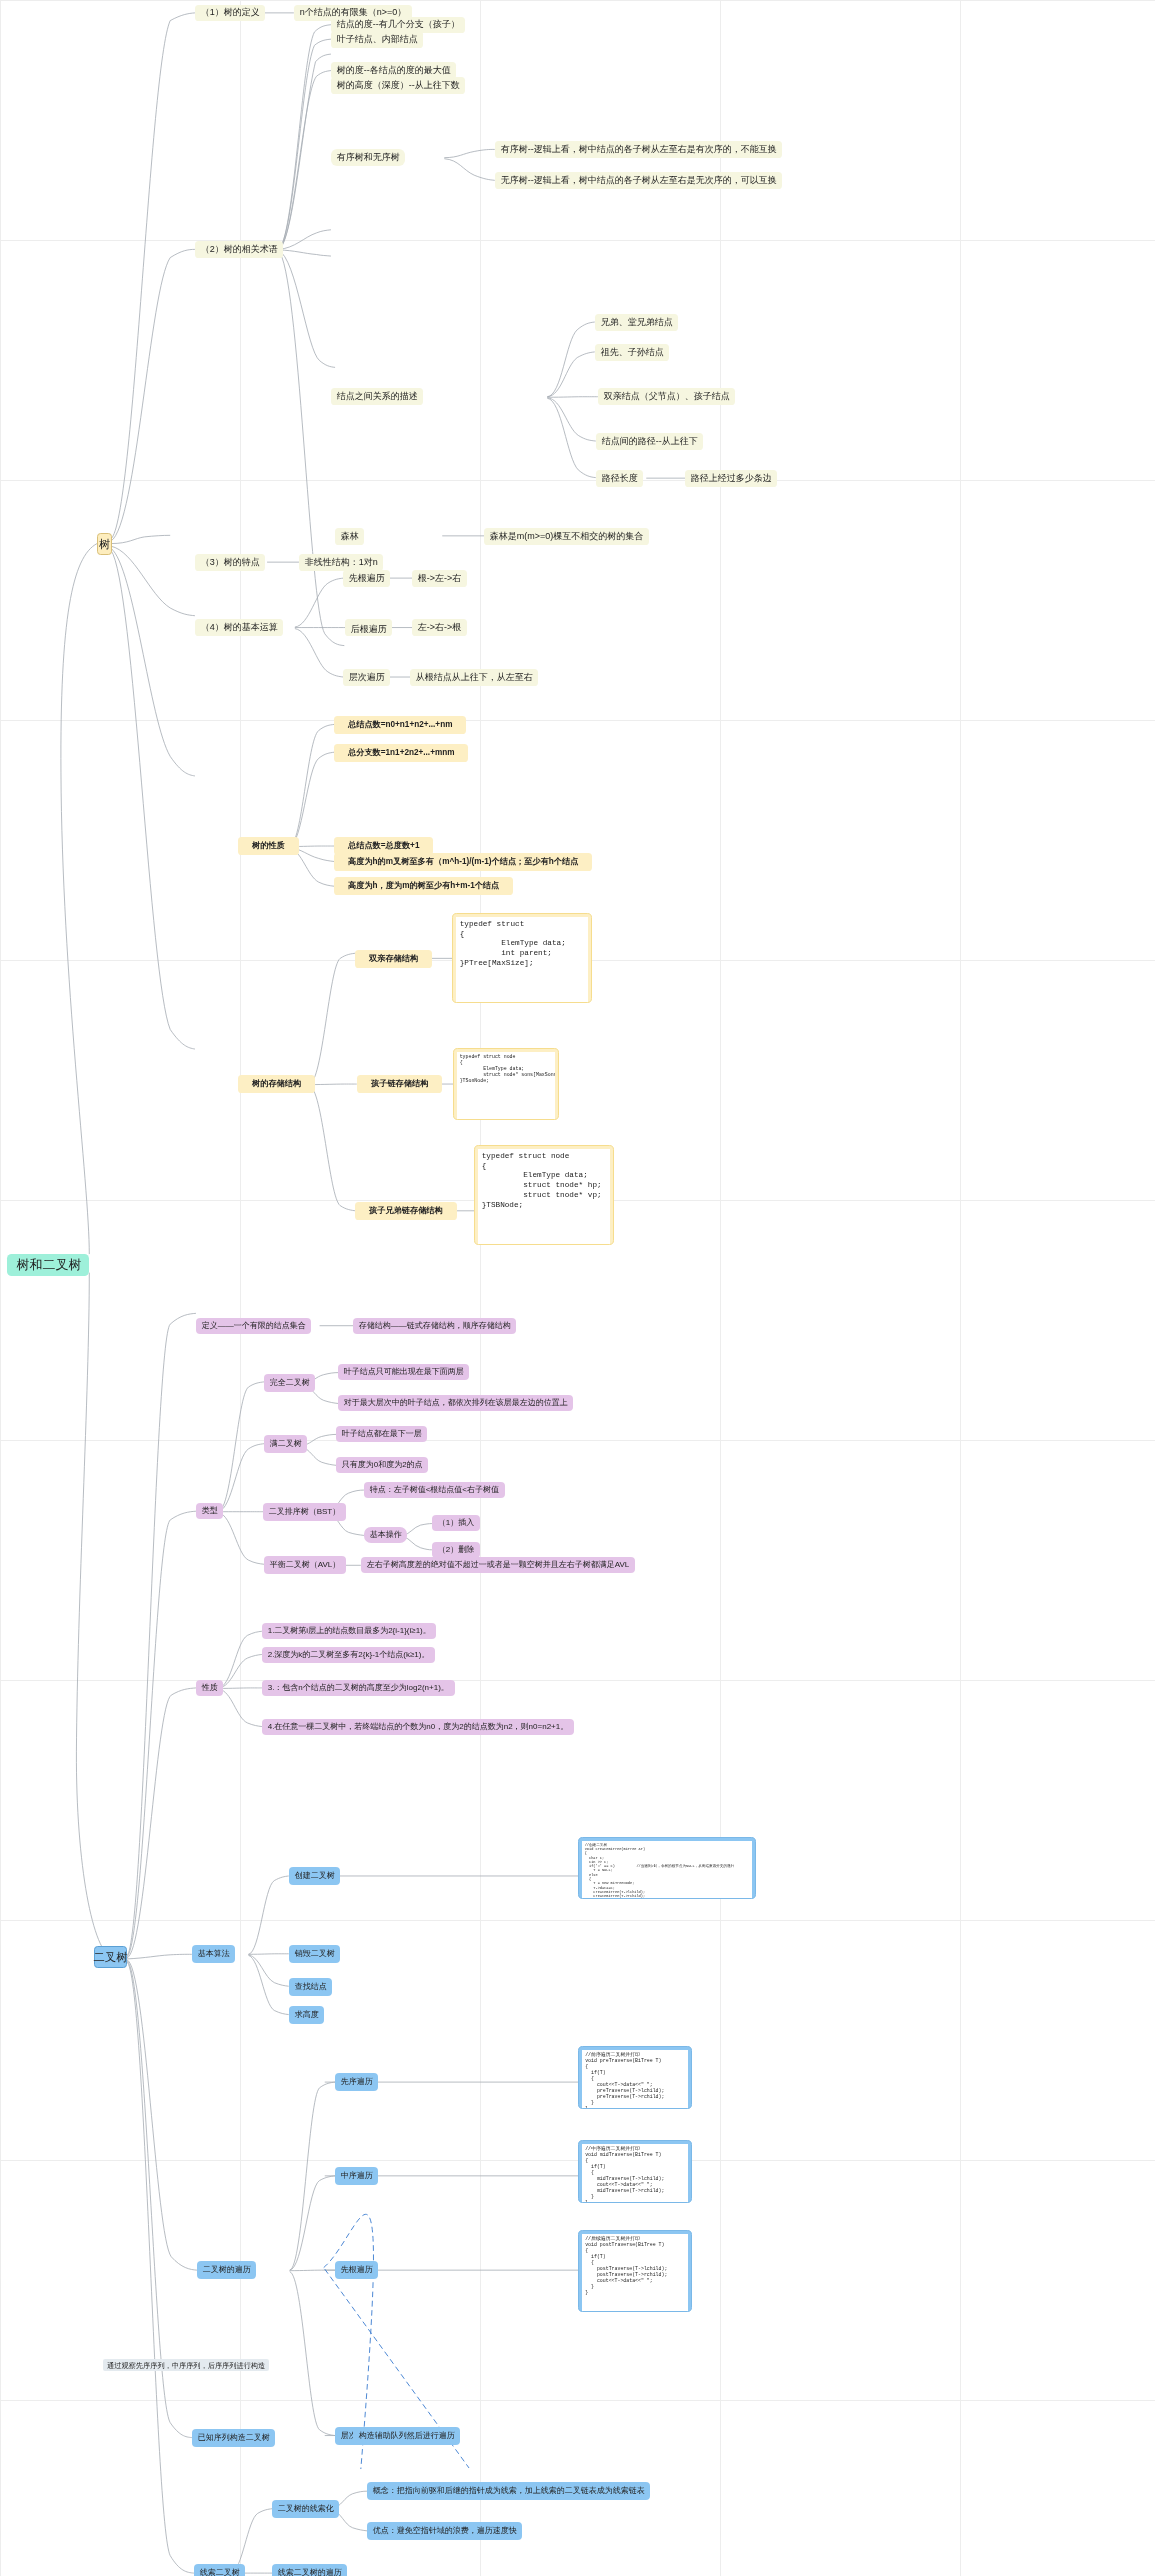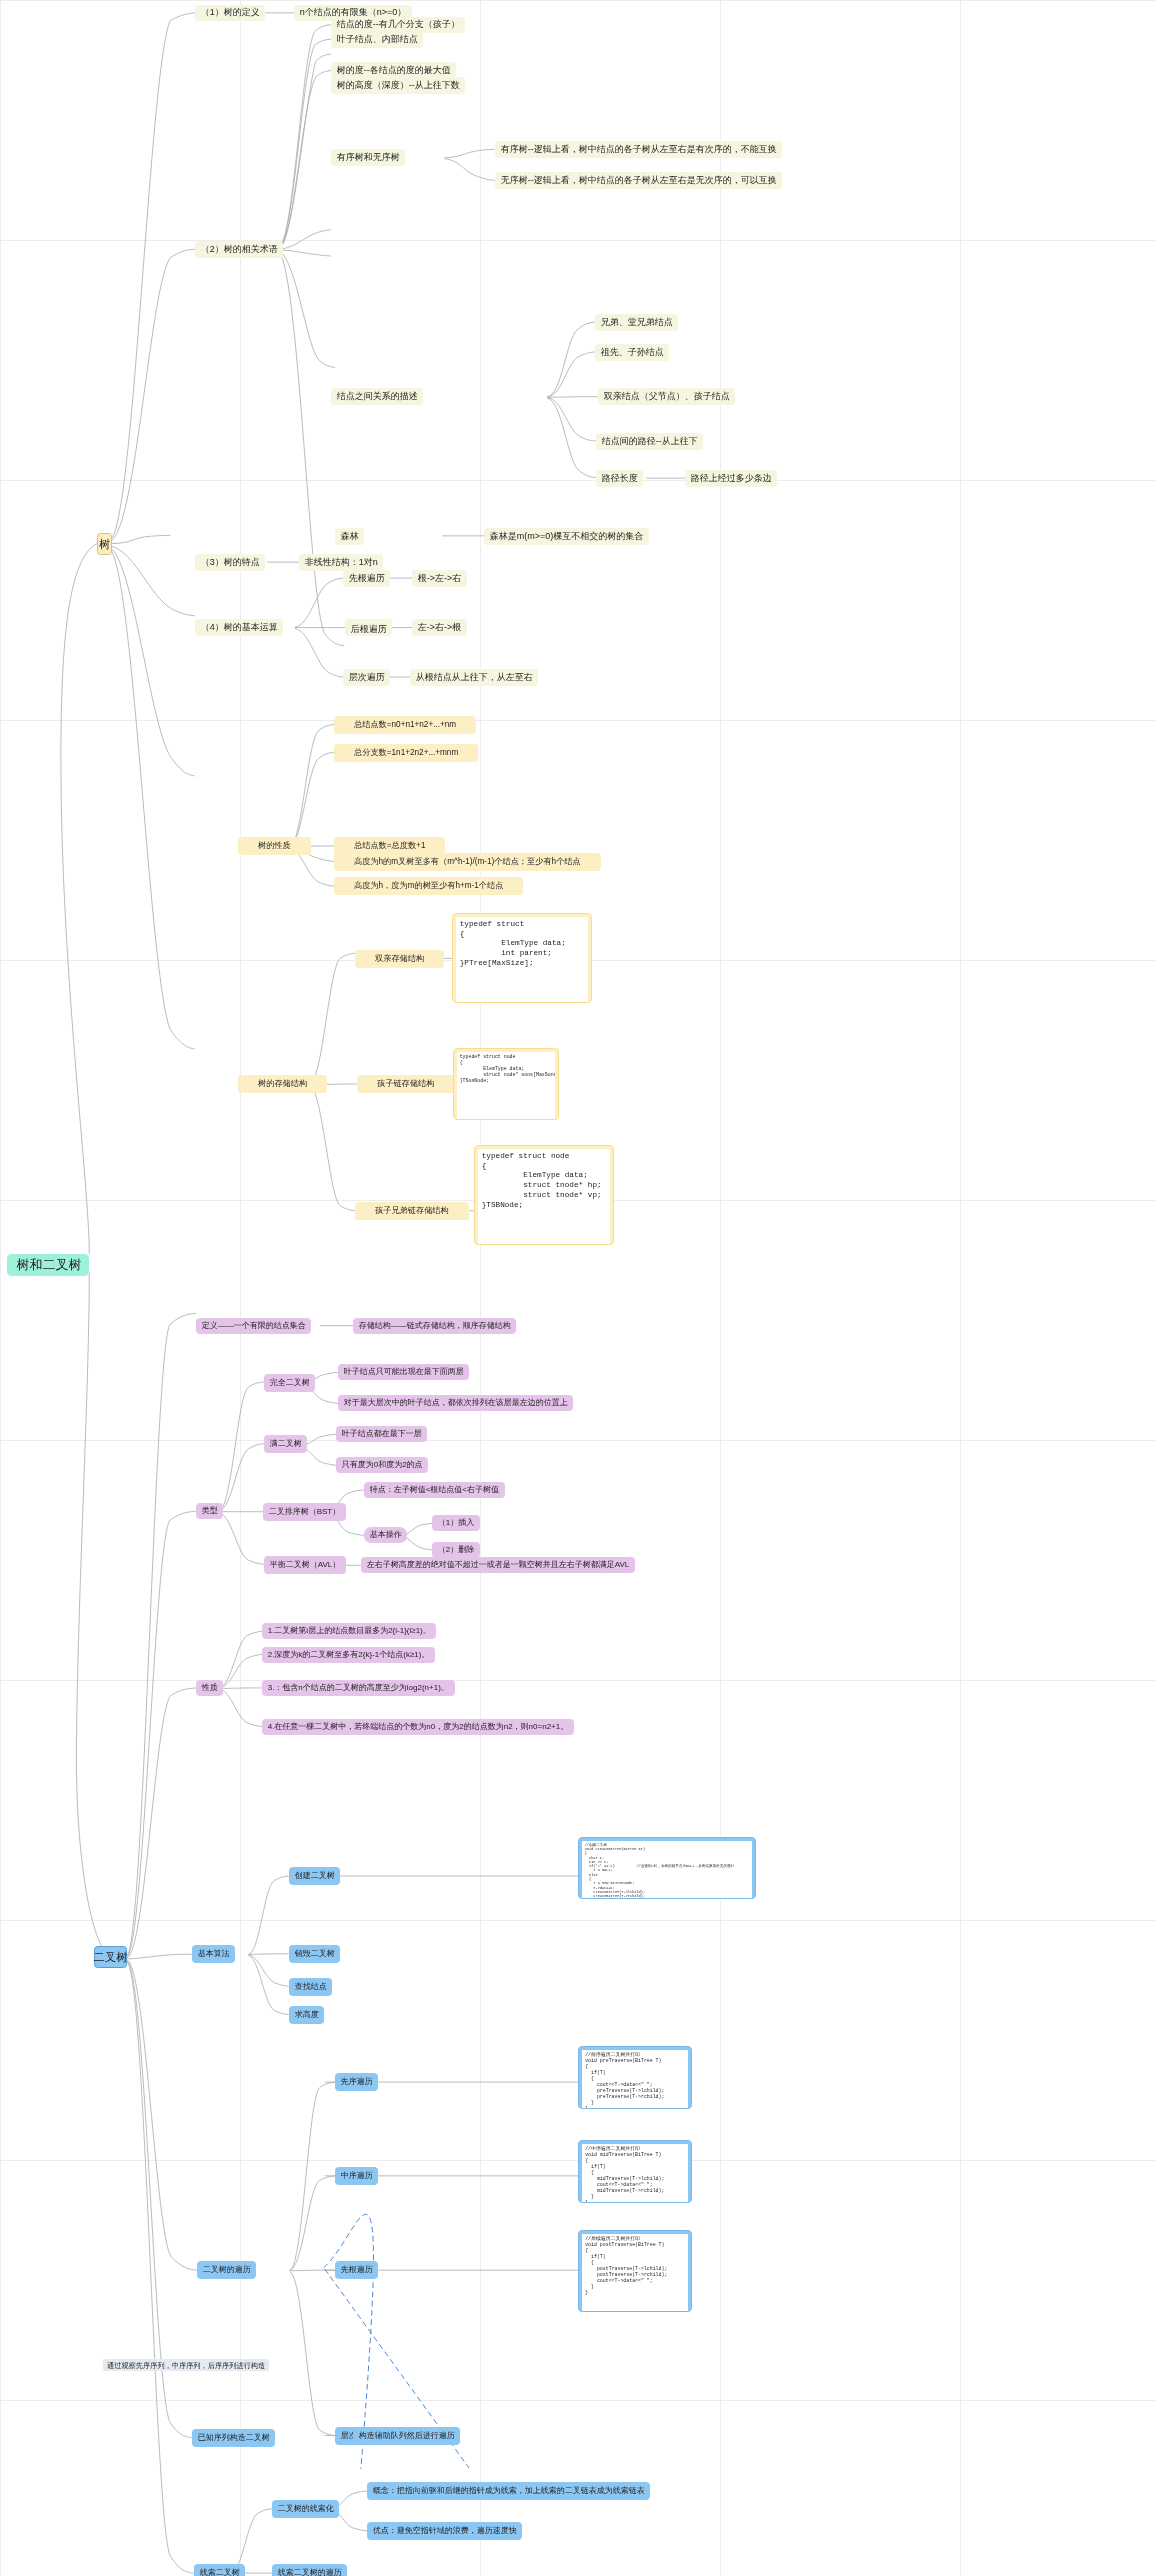--- a/index.html
+++ b/index.html
@@ -41,21 +41,21 @@
     font-size:11.3px;padding:0 6.7px;
   }
   
   .n-l1bin{
     background:#8cc6f2;border:0.8px solid #5a9fd4;border-radius:3.6px;
     font-size:11.3px;padding:0 6.7px;
   }
   
   .n-cream{background:#f6f6e0;border-radius:3.6px;font-size:9px;padding:0 5.7px;}
   
-  .n-yellow{background:#fdefc4;border-radius:3.6px;font-size:8.2px;padding:0 20px;}
+  .n-yellow{background:#fdefc4;border-radius:3.6px;font-size:8.2px;padding:0 14px;font-weight:bold;}
   
   .n-purple{background:#e4c4e8;border-radius:4.1px;font-size:8px;padding:0 5.7px;}
   
   .n-blue{background:#8cc6f2;border-radius:4.1px;font-size:8px;padding:0 5.7px;}
   
   .n-grey{background:#e4eaef;border-radius:2.1px;font-size:7.2px;padding:0 4.1px;}
 
   
   .code{
     position:absolute;box-sizing:border-box;
@@ -224,21 +224,21 @@
   <div class="node n-cream" style="left:195px;top:241px;height:16.5px;">
     <span>（2）树的相关术语</span>
   </div>
 
   <div class="node n-cream" style="left:331px;top:16.5px;height:16.5px;">
     <span>结点的度--有几个分支（孩子）</span>
   </div>
   <div class="node n-cream" style="left:331px;top:31px;height:16.5px;">
     <span>叶子结点、内部结点</span>
   </div>
-  <div class="node n-cream" style="left:331px;top:149px;height:16.5px;">
+  <div class="node n-cream" style="left:331px;top:149px;height:16.5px;border-radius:6px;">
     <span>有序树和无序树</span>
   </div>
   <div class="node n-cream" style="left:331px;top:62px;height:16.5px;">
     <span>树的度--各结点的度的最大值</span>
   </div>
   <div class="node n-cream" style="left:331px;top:77px;height:16.5px;">
     <span>树的高度（深度）--从上往下数</span>
   </div>
   <div class="node n-cream" style="left:331px;top:388px;height:16.5px;">
     <span>结点之间关系的描述</span>

